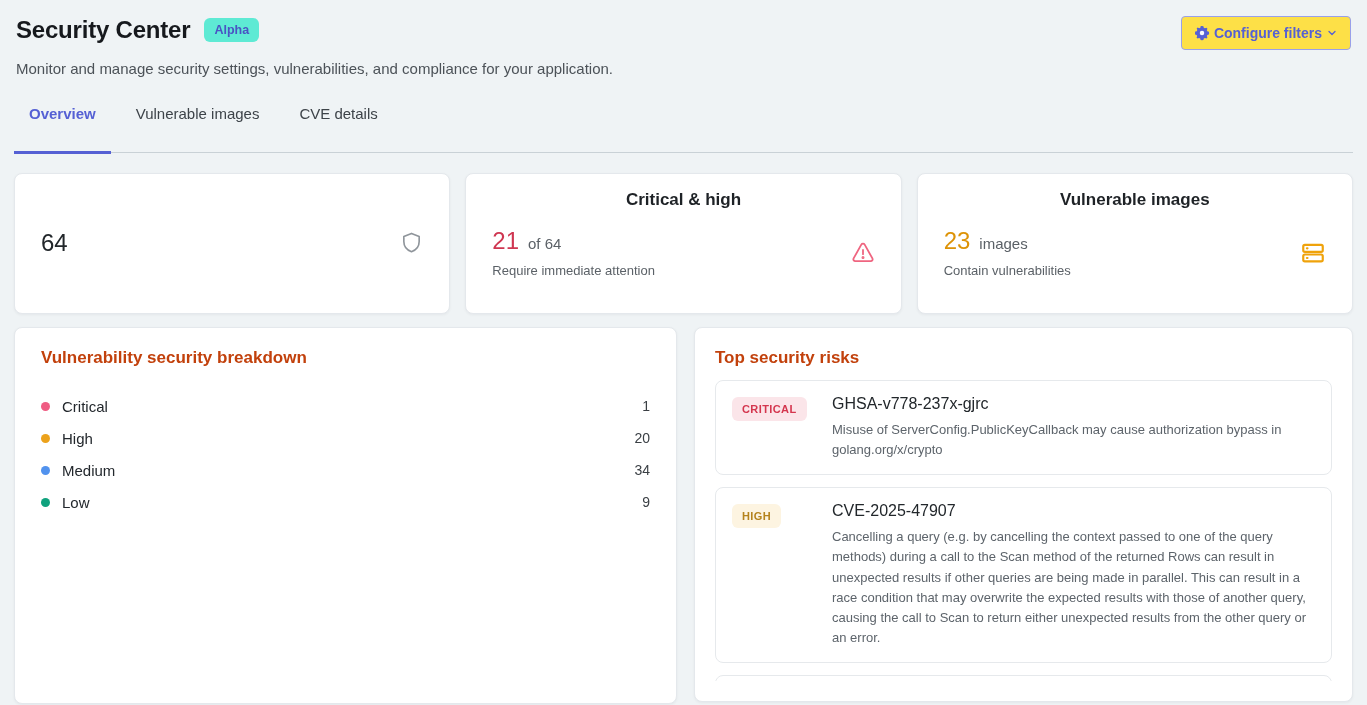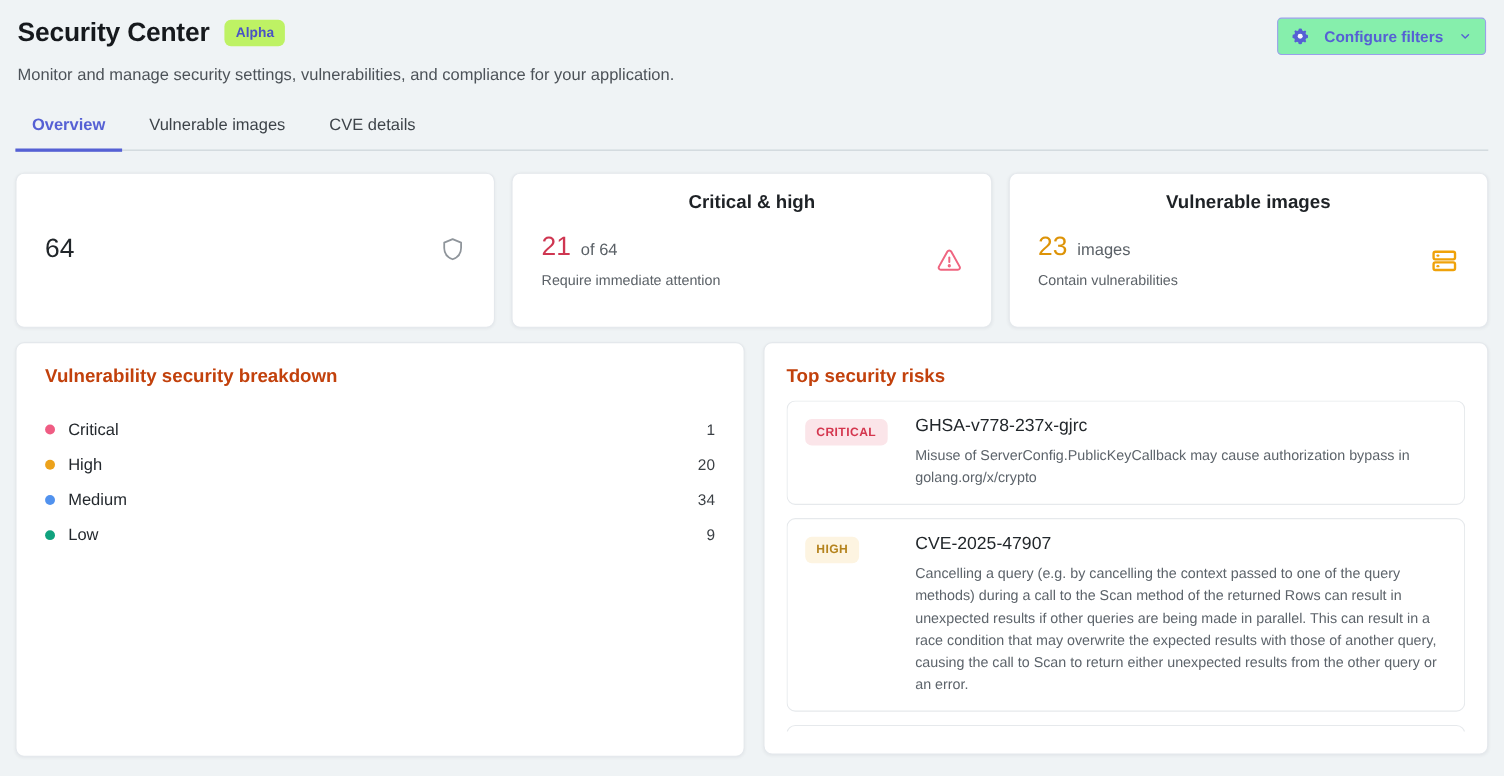--- a/index.html
+++ b/index.html
@@ -13,43 +13,43 @@
   .page { padding: 14px 14px 0 14px; }
 
   
   .header-row {
     display: flex; align-items: flex-start; justify-content: space-between;
     padding: 2px 2px 0 2px;
   }
   .title-wrap { display: flex; align-items: center; gap: 14px; }
   .page-title { font-size: 24px; font-weight: bold; letter-spacing: -0.2px; color: #16191d; }
   .alpha-badge {
-    background: #bef264; color: #4a53c4;
+    background: #5eead4; color: #4a53c4;
     font-size: 12.5px; font-weight: 600;
     padding: 5px 10px; border-radius: 6px;
   }
   .configure-btn {
-    display: flex; align-items: center; gap: 14px;
-    background: #86efac;
+    display: flex; align-items: center; gap: 4px;
+    background: #fde047;
     border: 1px solid #99a0ea;
     color: #5560d4;
     font-size: 14px; font-weight: bold;
     padding: 8px 12px; border-radius: 4px;
     cursor: pointer;
   }
   .subtitle { font-size: 15px; color: #4c5258; margin-top: 10px; padding-left: 2px; }
 
   
   .tabs {
     display: flex; margin-top: 22px;
     border-bottom: 1px solid #c9d1d6;
   }
   .tab {
     font-size: 15px; color: #3d4349;
-    padding: 6px 15px 13px 15px;
+    padding: 6px 15px 29px 15px;
     margin-right: 10px;
     cursor: pointer;
     border-bottom: 3px solid transparent;
     margin-bottom: -2px;
   }
   .tab.active {
     color: #5560d4; font-weight: bold;
     border-bottom: 3px solid #5560d4;
   }
 

